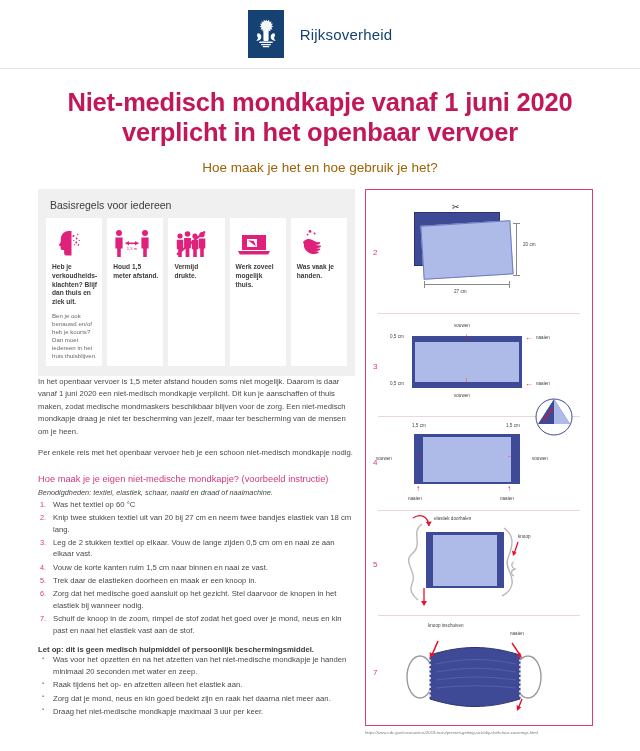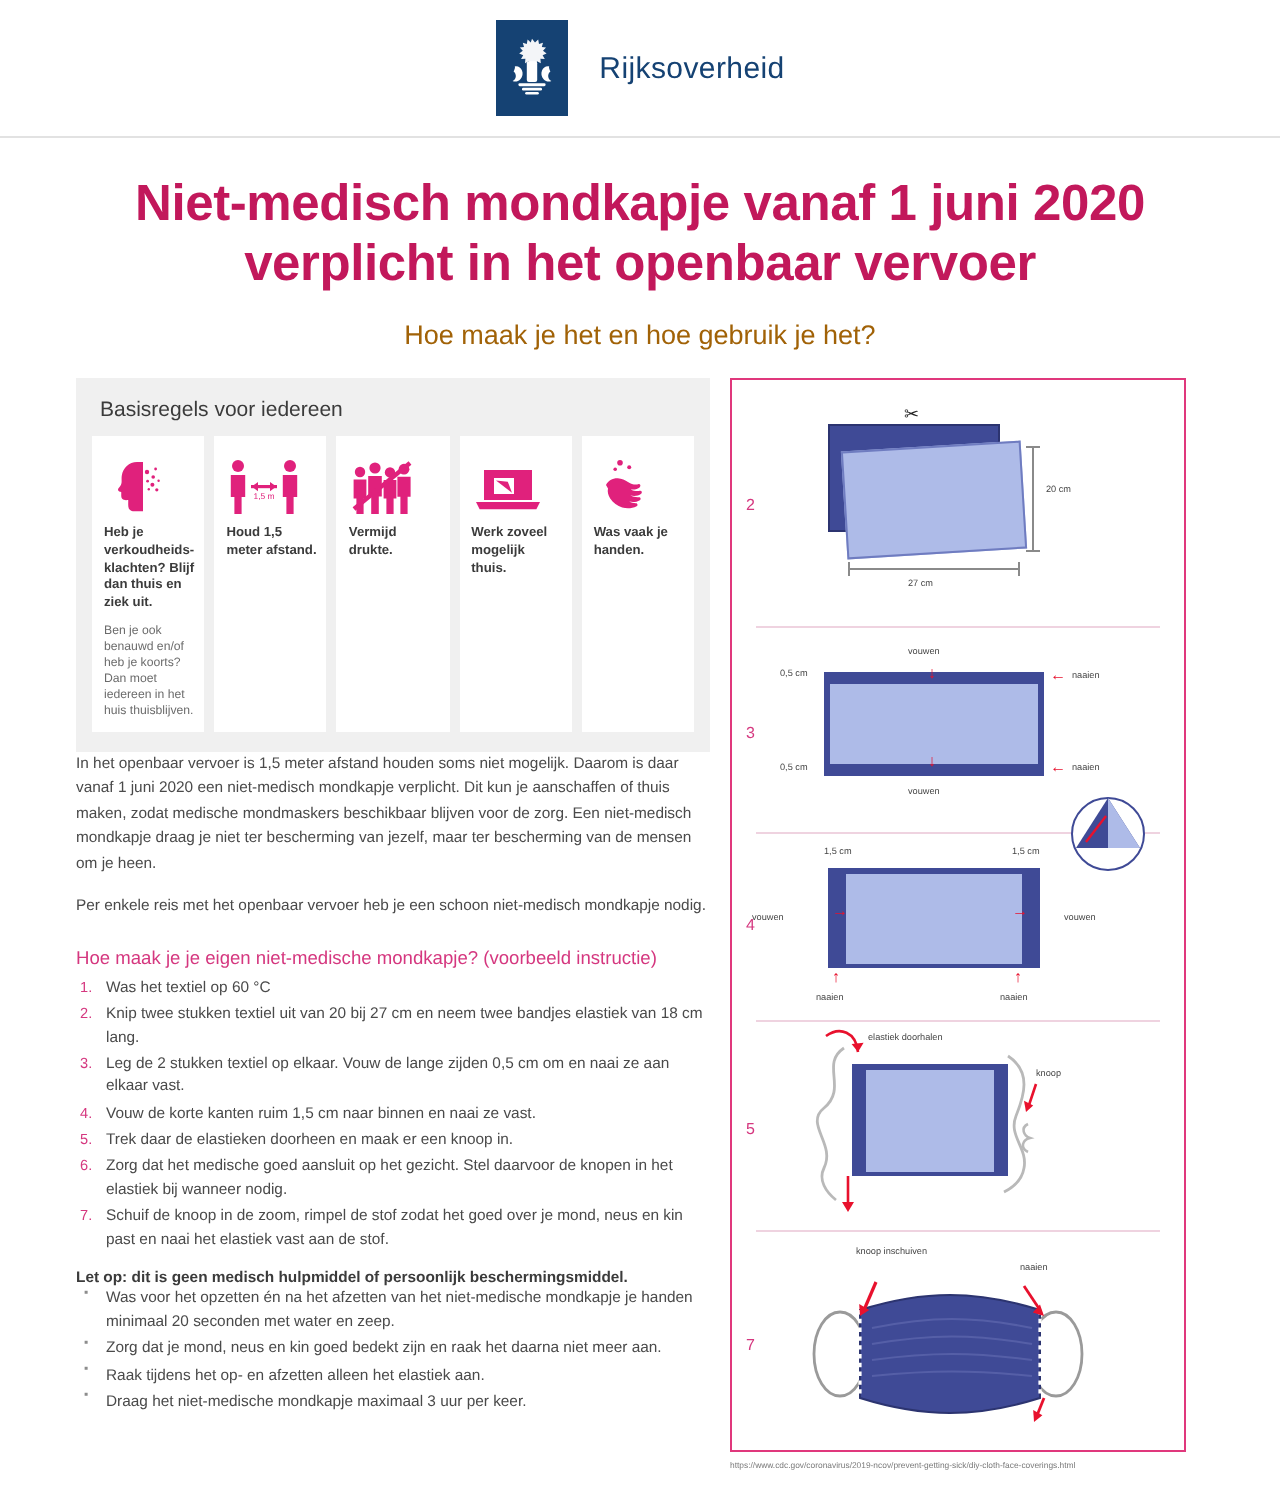--- a/index.html
+++ b/index.html
@@ -191,35 +191,36 @@
             <div class="lbl">Was vaak je handen.</div>
           </div>
 
         </div>
       </div>
 
       <div class="para">In het openbaar vervoer is 1,5 meter afstand houden soms niet mogelijk. Daarom is daar vanaf 1 juni 2020 een niet-medisch mondkapje verplicht. Dit kun je aanschaffen of thuis maken, zodat medische mondmaskers beschikbaar blijven voor de zorg. Een niet-medisch mondkapje draag je niet ter bescherming van jezelf, maar ter bescherming van de mensen om je heen.</div>
       <div class="para small-gap">Per enkele reis met het openbaar vervoer heb je een schoon niet-medisch mondkapje nodig.</div>
 
       <div class="h2">Hoe maak je je eigen niet-medische mondkapje? (voorbeeld instructie)</div>
+      <div class="benodig">Benodigdheden: textiel, elastiek, schaar, naald en draad of naaimachine.</div>
       <ol class="steps">
         <li>Was het textiel op 60 °C</li>
         <li>Knip twee stukken textiel uit van 20 bij 27 cm en neem twee bandjes elastiek van 18 cm lang.</li>
         <li>Leg de 2 stukken textiel op elkaar. Vouw de lange zijden 0,5 cm om en naai ze aan elkaar vast.</li>
         <li>Vouw de korte kanten ruim 1,5 cm naar binnen en naai ze vast.</li>
         <li>Trek daar de elastieken doorheen en maak er een knoop in.</li>
         <li>Zorg dat het medische goed aansluit op het gezicht. Stel daarvoor de knopen in het elastiek bij wanneer nodig.</li>
         <li>Schuif de knoop in de zoom, rimpel de stof zodat het goed over je mond, neus en kin past en naai het elastiek vast aan de stof.</li>
       </ol>
       <div class="letop">Let op: dit is geen medisch hulpmiddel of persoonlijk beschermingsmiddel.</div>
 
       <ul class="bullets">
         <li>Was voor het opzetten én na het afzetten van het niet-medische mondkapje je handen minimaal 20 seconden met water en zeep.</li>
+        <li>Raak tijdens het op- en afzetten alleen het elastiek aan.</li>
         <li>Zorg dat je mond, neus en kin goed bedekt zijn en raak het daarna niet meer aan.</li>
-        <li>Raak tijdens het op- en afzetten alleen het elastiek aan.</li>
         <li>Draag het niet-medische mondkapje maximaal 3 uur per keer.</li>
 
       </ul>
     </div>
 
     <div class="right">
       <div class="panel">
 
         <div class="divline" style="top:123px"></div>
         <div class="divline" style="top:226px"></div>

